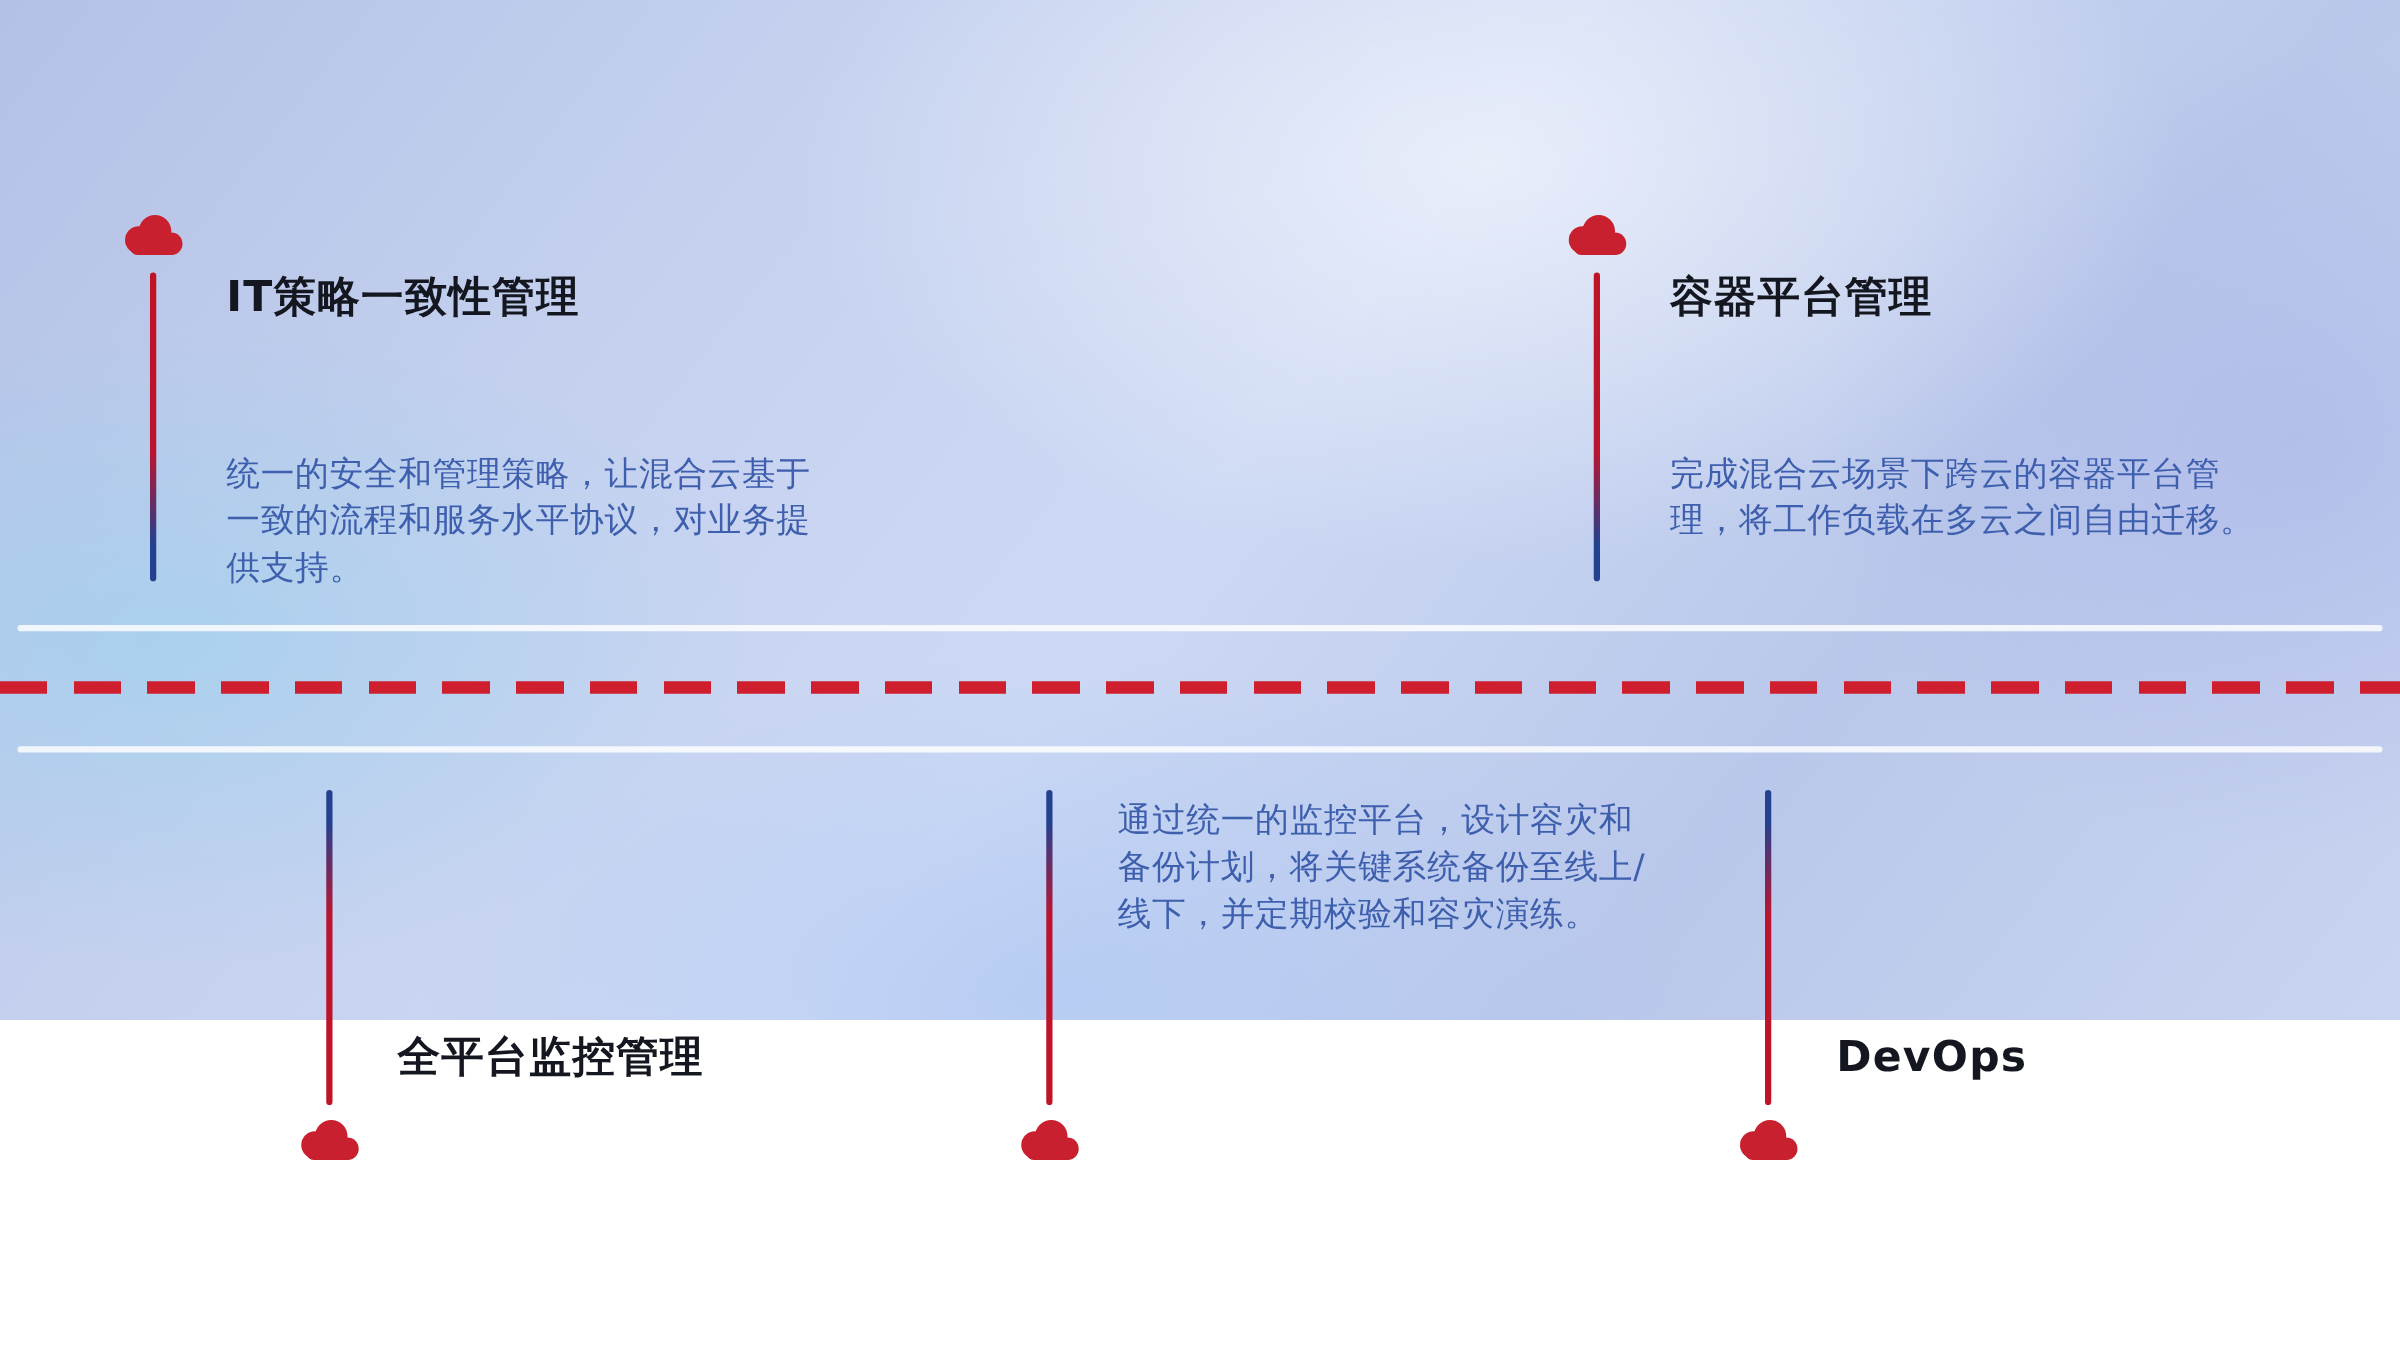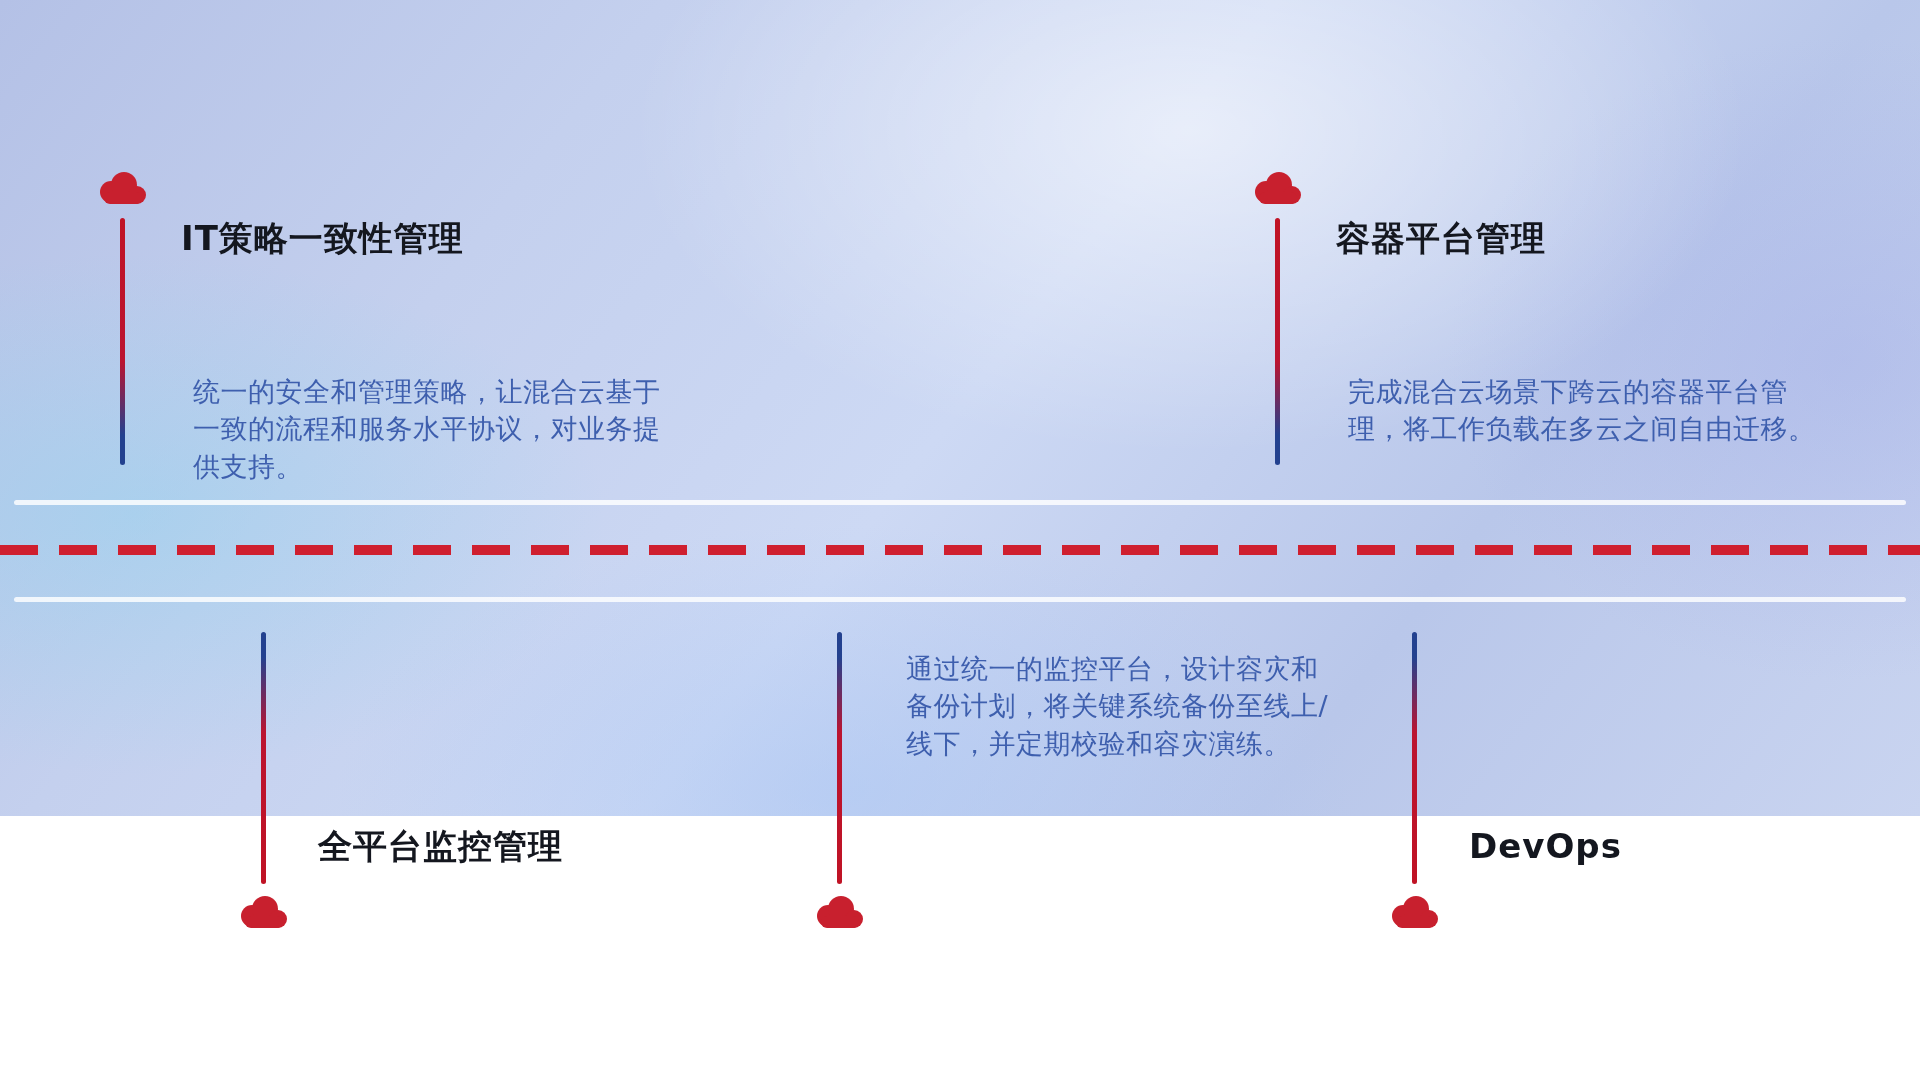--- a/index.html
+++ b/index.html
@@ -89,21 +89,21 @@
     font-weight: 700;
     color: #14171f;
     letter-spacing: 1px;
     white-space: nowrap;
   }
   .item.top    .title { left: 87px; top: 50px; }
   .item.bottom .title { left: 83px; top: 196px; }
 
   .desc {
     position: absolute;
-    margin: 12px;
+    margin: 0;
     font-size: 27px;
     line-height: 1.38;
     color: #3e5fae;
     letter-spacing: 0.5px;
   }
   .item.top    .desc { left: 87px; top: 193px; width: 472px; }
   .item.bottom .desc { left: 83px; top: 8px;  width: 438px; }
 
   
   #item-t1 { left: 94px; }

